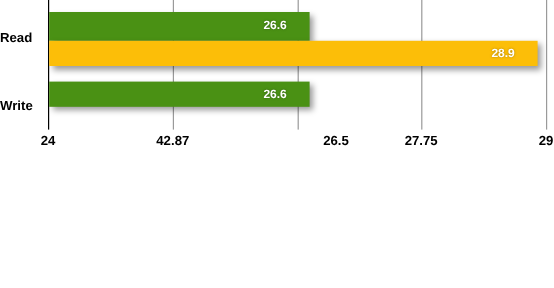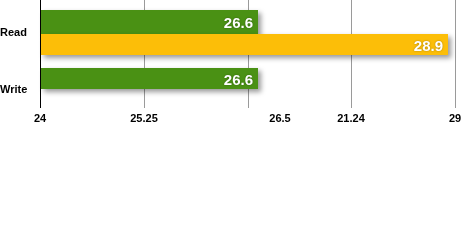--- a/index.html
+++ b/index.html
@@ -67,24 +67,24 @@
   .bar.orange { background: #fcbe08; }
 
   .bar-read-green   { top: 10px; height: 24px; }
   .bar-read-orange  { top: 34px; height: 21px; }
   .bar-write-green  { top: 68px; height: 21px; }
   .bar-write-orange { top: 89px; height: 18px; }
 
   
   .bar-value {
     position: absolute;
-    right: 5px;
+    right: 19px;
     top: 50%;
     transform: translateY(-50%);
-    font-size: 15px;
+    font-size: 10px;
     font-weight: bold;
     color: #ffffff;
     white-space: nowrap;
     text-shadow: 0 0 2px rgba(0,0,0,0.35);
   }
 
   
   .tick-label {
     position: absolute;
     top: 112px;
@@ -120,18 +120,18 @@
     </div>
 
     <div class="bar green bar-write-green" style="width:217px;">
       <span class="bar-value">26.6</span>
     </div>
 
 
   </div>
 
   <div class="tick-label" style="left:40px;text-align:center;">24</div>
-  <div class="tick-label" style="left:144px;">25.25</div>
+  <div class="tick-label" style="left:144px;">42.87</div>
   <div class="tick-label" style="left:248px;margin-left:32px;">26.5</div>
-  <div class="tick-label" style="left:351px;">21.24</div>
+  <div class="tick-label" style="left:351px;">27.75</div>
   <div class="tick-label" style="left:455px;">29</div>
 
 </div>
 
 </body></html>

